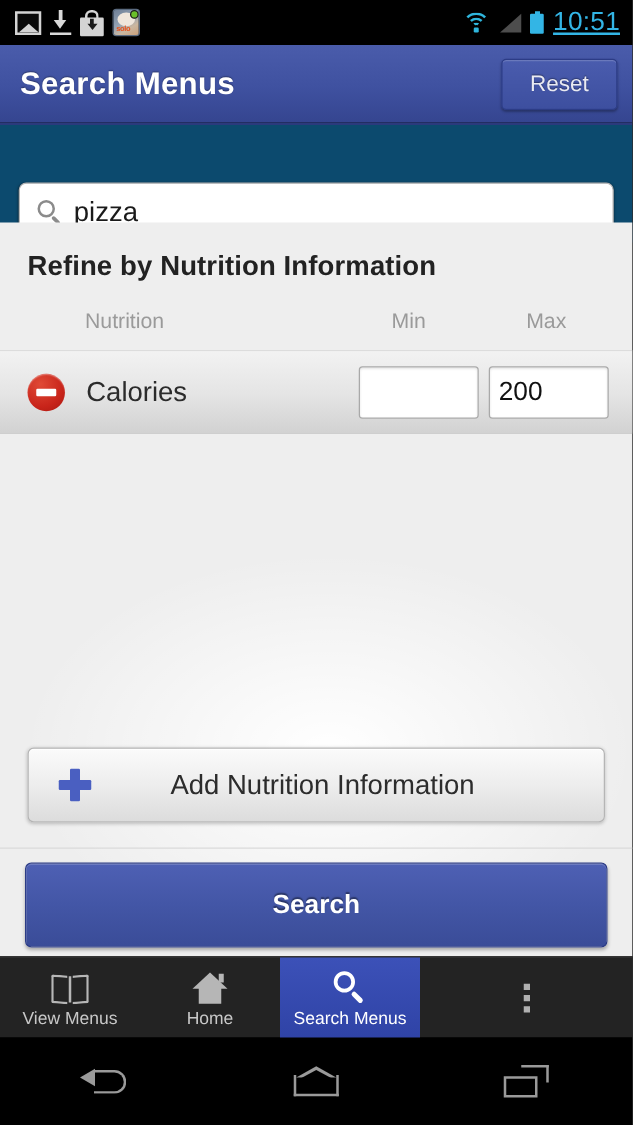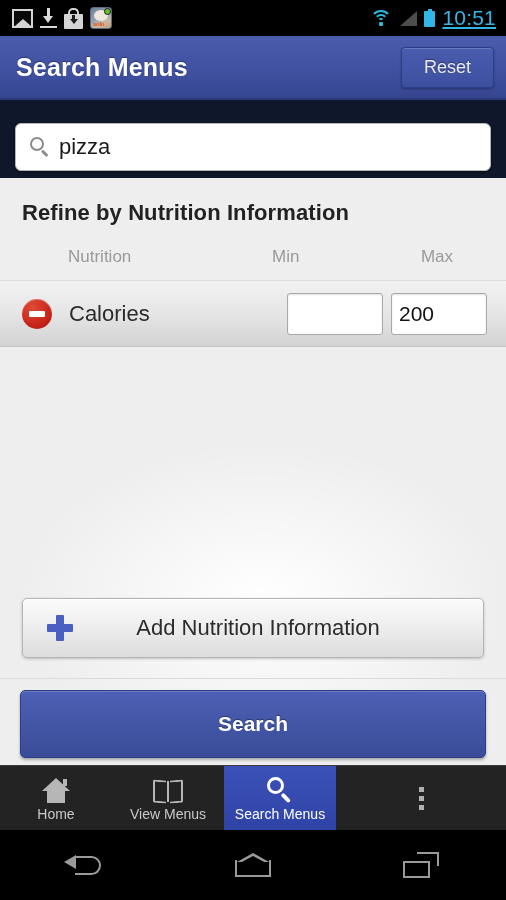--- a/index.html
+++ b/index.html
@@ -64,21 +64,21 @@
     margin-right:12px; padding:9px 22px; font-size:18px; color:#e9eaf2;
     background:linear-gradient(180deg,#4a5cae 0%,#3d4f9f 100%);
     border:1px solid #2c3c86; border-radius:4px;
     box-shadow:inset 0 1px 0 rgba(255,255,255,.18), 0 1px 2px rgba(0,0,0,.3);
     text-shadow:0 -1px 1px rgba(0,0,0,.4); cursor:pointer;
   }
 
   
   .searchwrap {
     position:absolute; top:100px; left:0; width:506px; height:94px;
-    background:#0f172a; display:flex; align-items:center; justify-content:center;
+    background:#0c4a6e; display:flex; align-items:flex-end; justify-content:center;
   }
   .searchbox {
     width:476px; height:48px; background:#fff; border-radius:6px;
     border:1px solid #b6b6b6;
     box-shadow:0 1px 2px rgba(0,0,0,.5);
     display:flex; align-items:center; padding:0 14px;
   }
   .mag { width:20px; height:20px; position:relative; flex:0 0 auto; margin-right:9px; }
   .mag .ring{position:absolute;left:0;top:0;width:14px;height:14px;border:2.5px solid #8b8b8b;border-radius:50%;}
   .mag .hdl{position:absolute;left:12px;top:12px;width:8px;height:2.6px;background:#8b8b8b;transform:rotate(45deg);transform-origin:left center;border-radius:2px;}
@@ -87,21 +87,21 @@
 
   
   .content {
     position:absolute; top:178px; left:0; width:506px; height:587px;
     background:#eeeeee;
     background-image:radial-gradient(ellipse 340px 220px at 52% 72%, #ffffff 0%, rgba(255,255,255,0) 72%);
   }
   .sect-title { font-size:22px; font-weight:bold; color:#222; padding:22px 0 0 22px; letter-spacing:.1px; }
   .colhead { display:flex; align-items:center; height:46px; margin-top:8px; color:#9a9a9a; font-size:17px; }
   .ch-nutrition { width:272px; padding-left:68px; }
-  .ch-min { width:110px; }
+  .ch-min { width:110px; text-align:center; }
   .ch-max { width:110px; text-align:center; }
   .rowsep { height:1px; background:#dcdcdc; }
 
   .row {
     display:flex; align-items:center; height:66px;
     background:linear-gradient(180deg,#f2f2f2 0%,#e4e4e4 55%,#d2d2d2 100%);
     border-bottom:1px solid #c3c3c3;
   }
   .minus { width:30px; height:30px; border-radius:50%; margin-left:22px; flex:0 0 auto;
     background:radial-gradient(circle at 35% 28%, #e04a36 0%, #c8241a 62%, #a81810 100%);
@@ -270,38 +270,38 @@
 
     <div class="divider2"></div>
 
     <div class="searchbtn">Search</div>
   </div>
 
   <div class="tabbar">
 
     <div class="tab">
       <span class="ticon">
+        <span class="i-book">
+            <span class="p l"></span>
+            <span class="p r"></span>
+            <span class="sp"></span>
+          </span>
+      </span>
+      <span class="tlbl">View Menus</span>
+    </div>
+
+    <div class="tab">
+      <span class="ticon">
         <span class="i-home">
             <span class="roof"></span>
             <span class="ch"></span>
             <span class="base"></span>
           </span>
       </span>
       <span class="tlbl">Home</span>
-    </div>
-
-    <div class="tab">
-      <span class="ticon">
-        <span class="i-book">
-            <span class="p l"></span>
-            <span class="p r"></span>
-            <span class="sp"></span>
-          </span>
-      </span>
-      <span class="tlbl">View Menus</span>
     </div>
 
     <div class="tab active">
       <span class="ticon">
         <span class="i-search">
             <span class="ring"></span>
             <span class="hdl"></span>
           </span>
       </span>
       <span class="tlbl">Search Menus</span>

